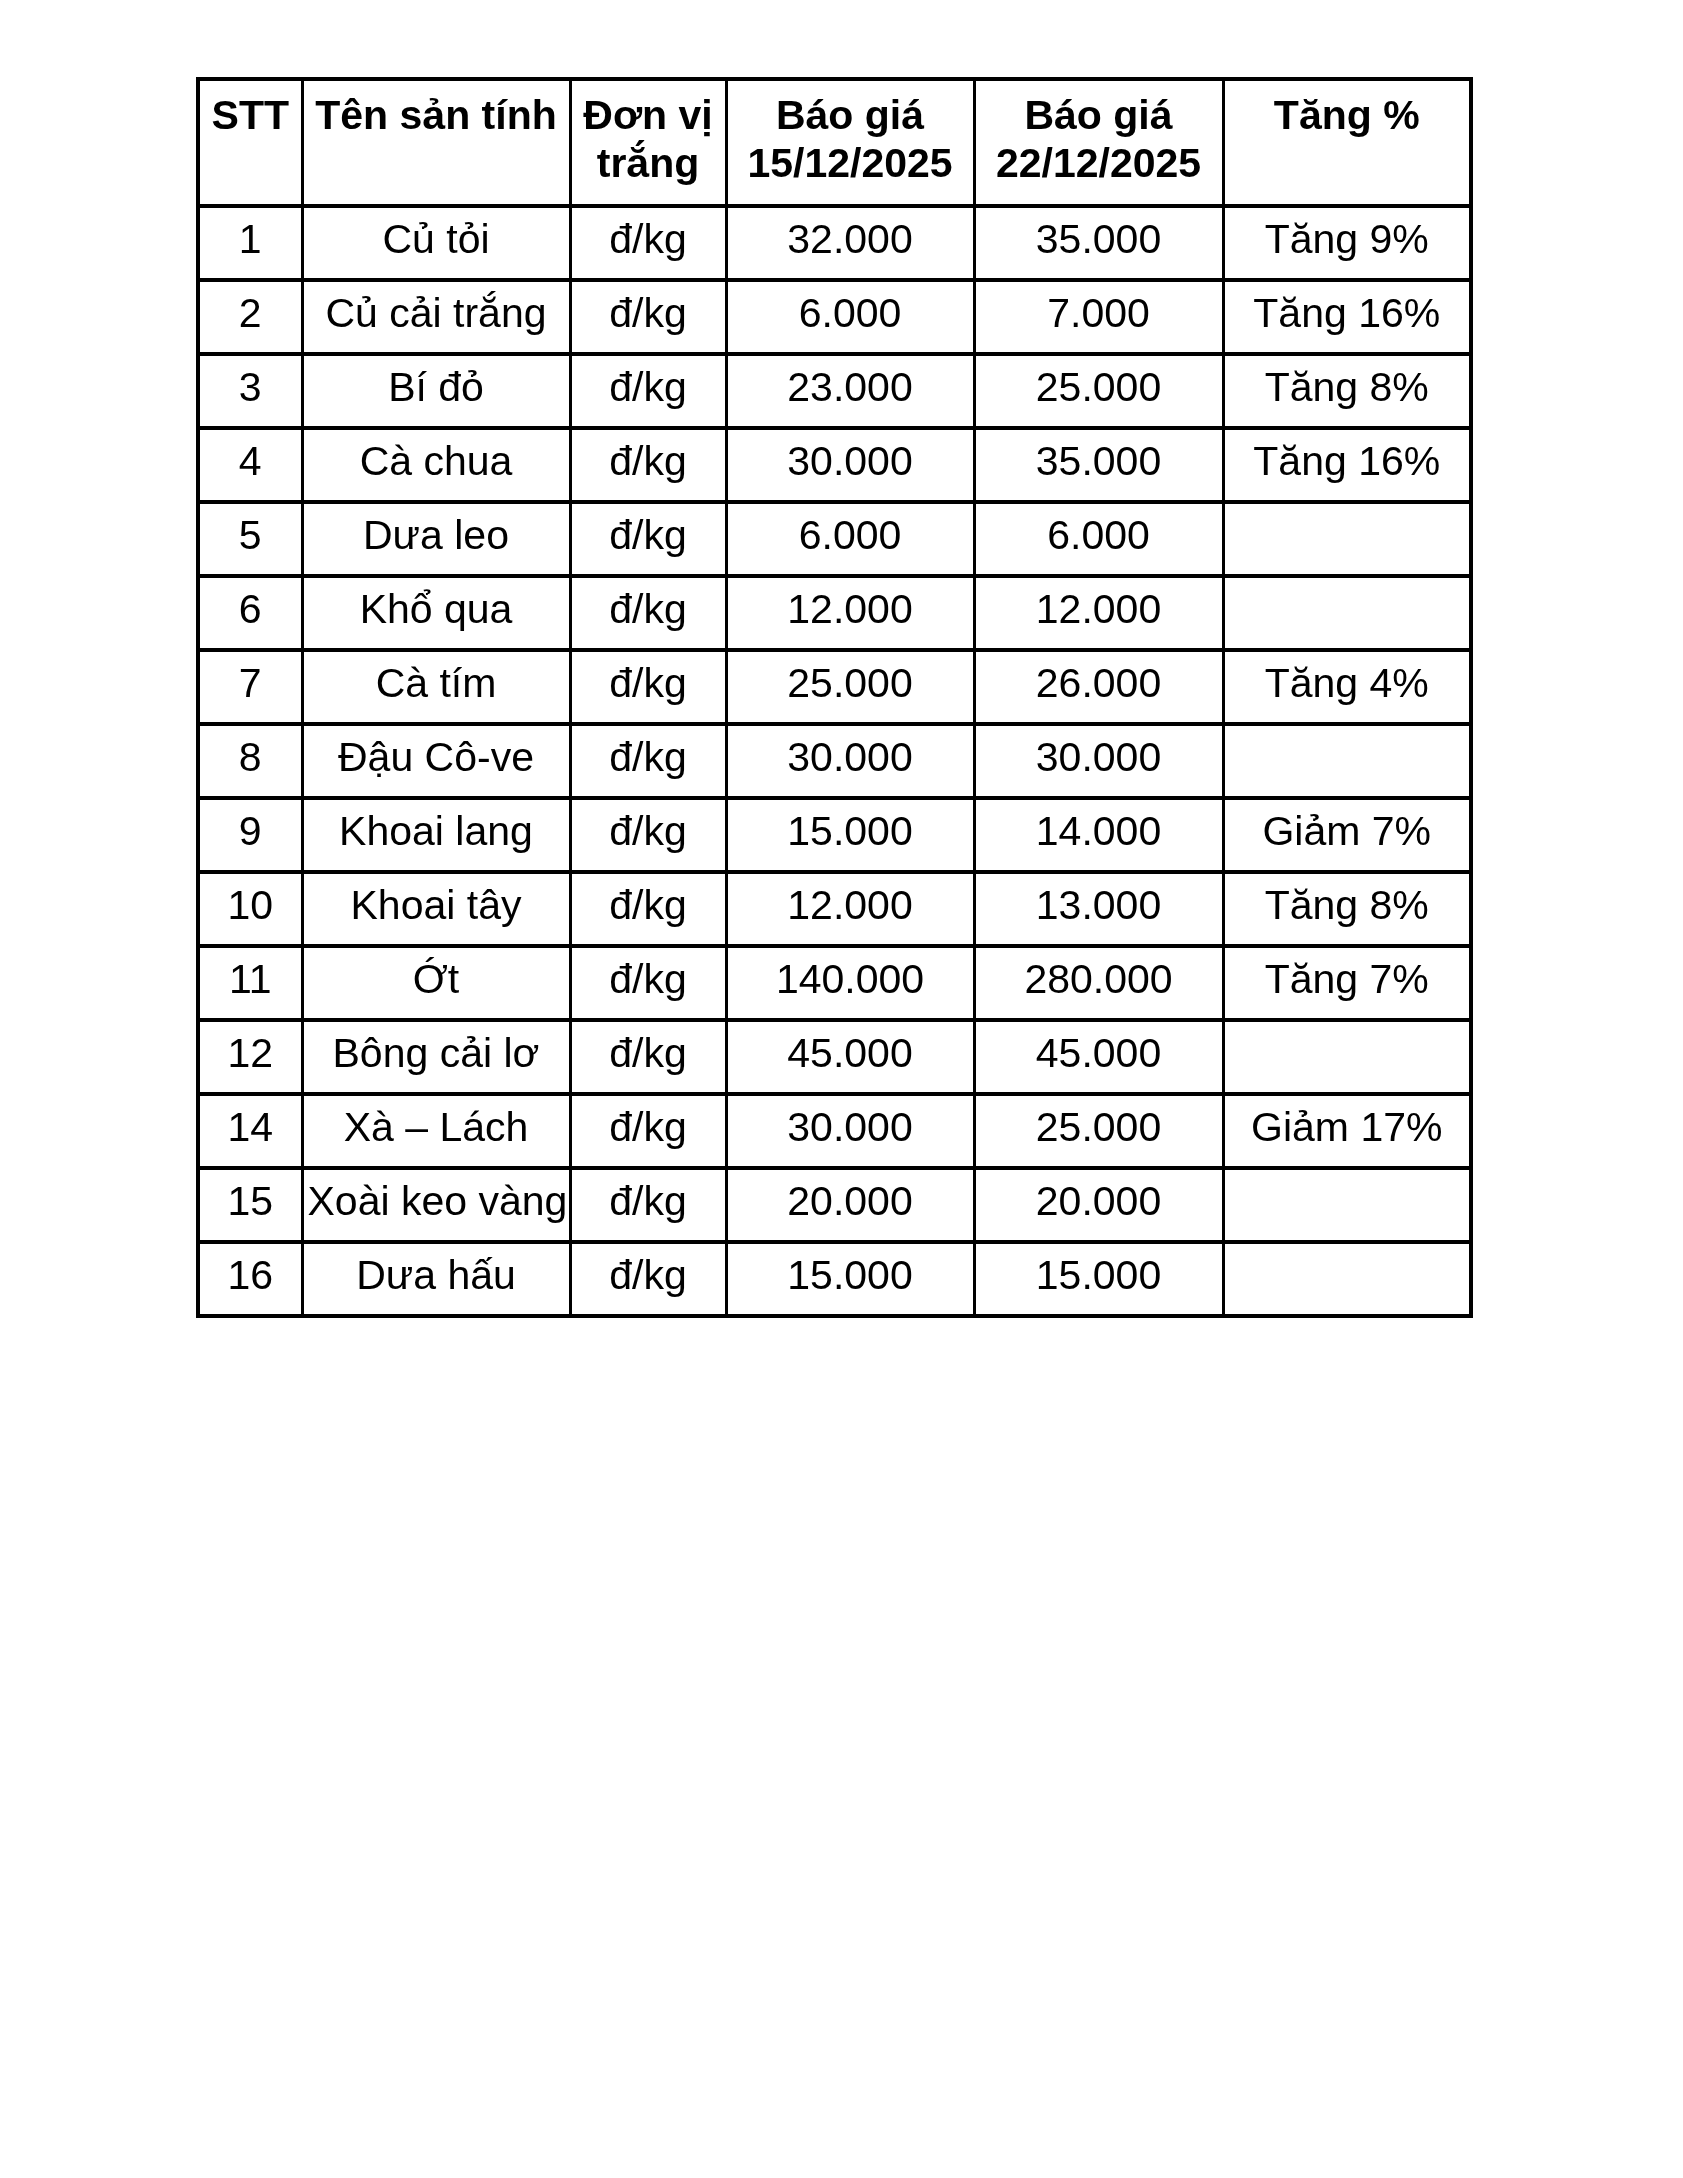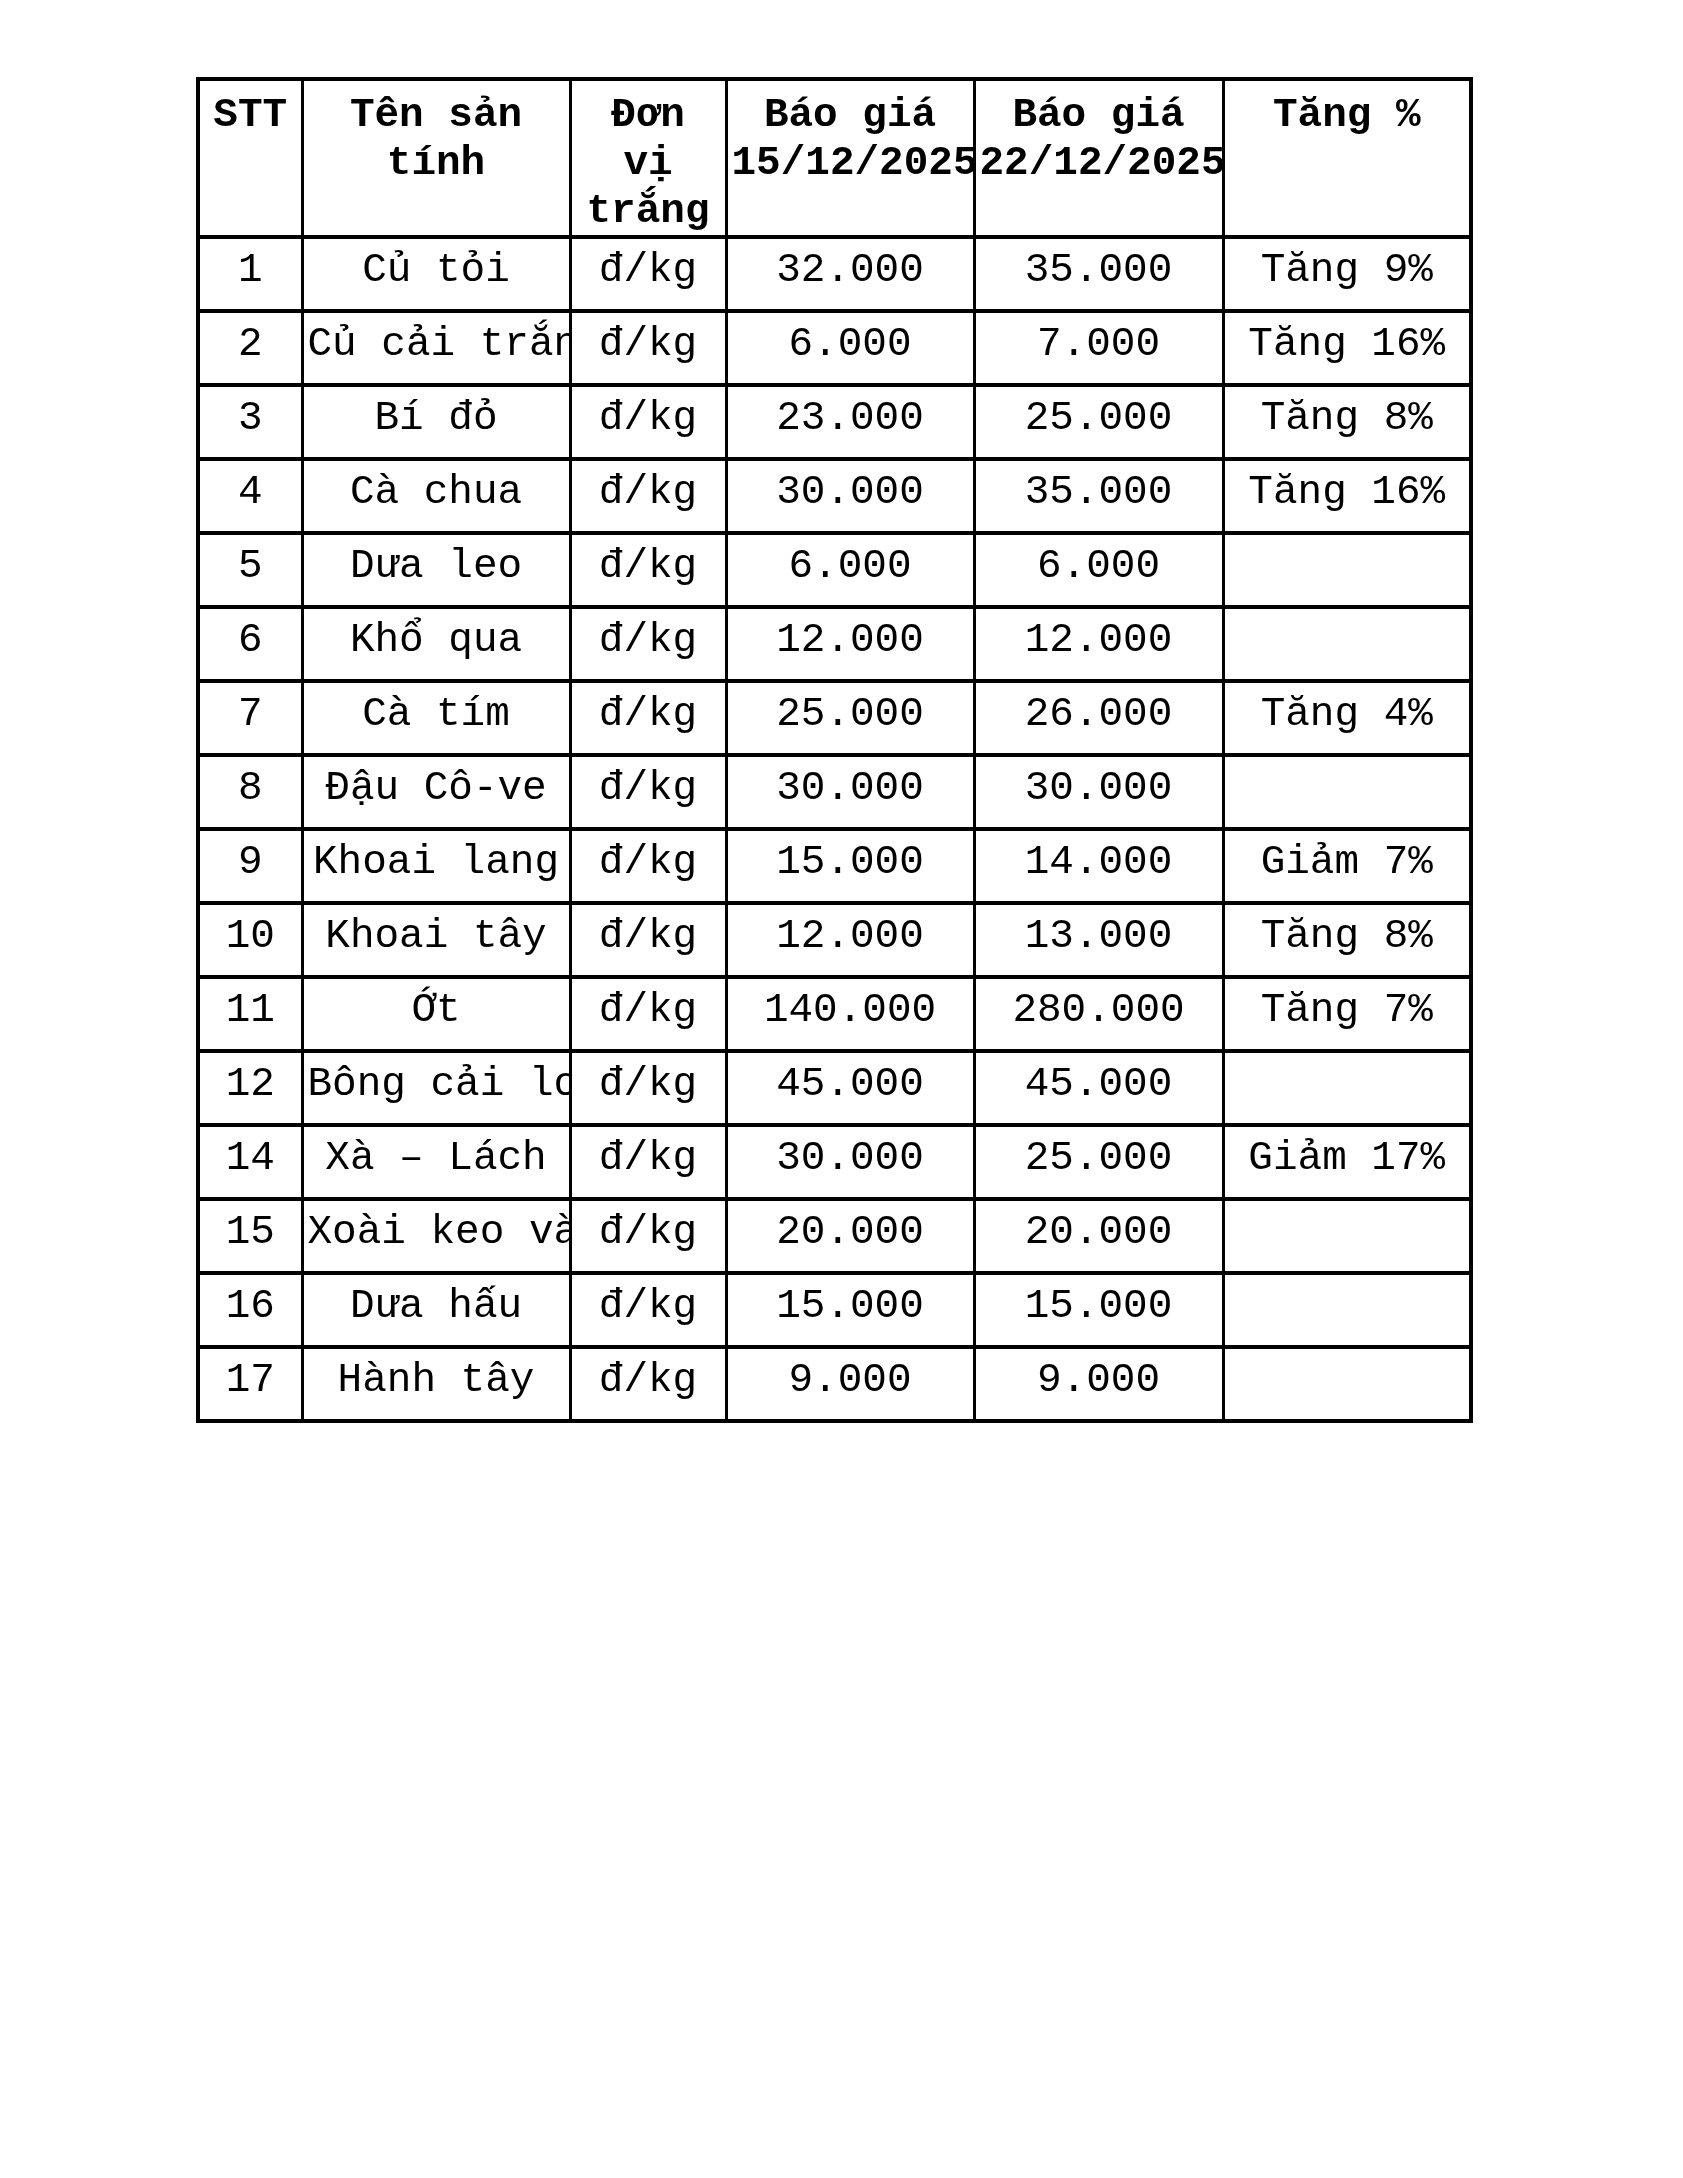--- a/index.html
+++ b/index.html
@@ -5,21 +5,21 @@
   html, body {
     margin: 0;
     padding: 0;
     background: #ffffff;
   }
   .page {
     position: relative;
     width: 1683px;
     height: 2178px;
     background: #ffffff;
-    font-family: Liberation Mono, monospace;
+    font-family: Liberation Sans, sans-serif;
     color: #000000;
   }
   table.price-table {
     position: absolute;
     left: 196px;
     top: 77px;
     width: 1274px;
     border-collapse: collapse;
     table-layout: fixed;
     border: 4px solid #000000;
@@ -194,24 +194,16 @@
           <td></td>
         </tr>
         <tr>
           <td>16</td>
           <td>Dưa hấu</td>
           <td>đ/kg</td>
           <td>15.000</td>
           <td>15.000</td>
           <td></td>
         </tr>
-        <tr>
-          <td>17</td>
-          <td>Hành tây</td>
-          <td>đ/kg</td>
-          <td>9.000</td>
-          <td>9.000</td>
-          <td></td>
-        </tr>
       </tbody>
   </table>
 </div>
 
 
 </body></html>

